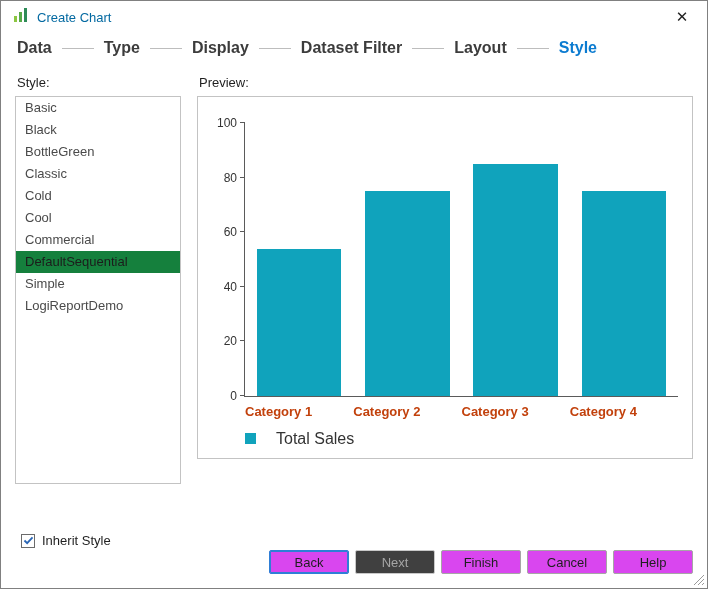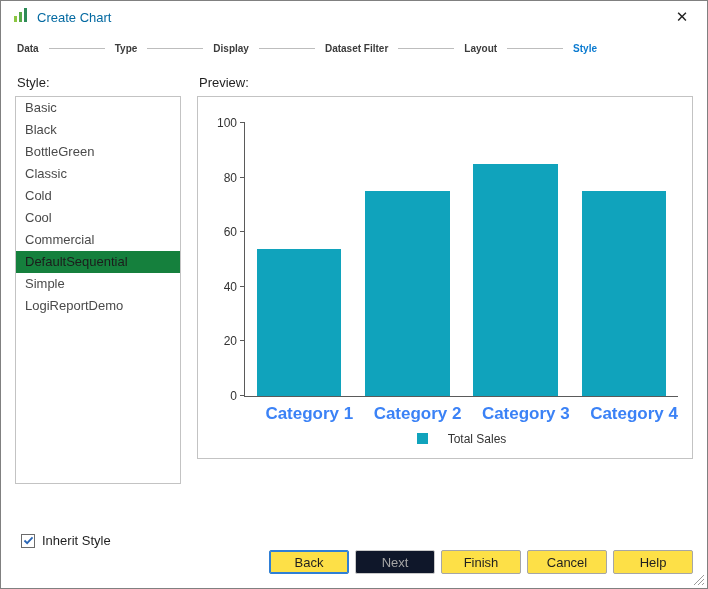--- a/index.html
+++ b/index.html
@@ -8,21 +8,21 @@
     width:708px;height:589px;position:relative;background:#fff;
     border:1px solid #808080;overflow:hidden;
     font-family:"Liberation Sans",sans-serif;color:#1f1f1f;
   }
   
   .titlebar{height:32px;display:flex;align-items:center;gap:8px;padding:0 12px;}
   .titlebar .title{font-size:13px;color:#0369a1;}
   .titlebar .close{margin-left:auto;width:26px;text-align:center;font-size:15px;color:#222;cursor:default;}
   
   .steps{display:flex;align-items:center;height:26px;padding:0 110px 0 16px;margin-top:2px;}
-  .step{font-weight:bold;font-size:10px;color:#3c3c3c;white-space:nowrap;}
+  .step{font-weight:bold;font-size:16px;color:#3c3c3c;white-space:nowrap;}
   .step.active{color:#0b7bd0;}
   .step-line{flex:1;height:1px;background:#bdbdbd;margin:0 10px;min-width:14px;}
   
   .subtitle{height:30px;margin-top:4px;background:#f1f1f1;border-top:1px solid #e2e2e2;
     border-bottom:1px solid #e2e2e2;display:flex;align-items:center;padding:0 16px;
     color:#6f6f6f;font-size:13px;}
   
   .content{display:flex;gap:16px;padding:12px 14px 0 14px;}
   .left{width:166px;flex:none;}
   .right{flex:1;display:flex;flex-direction:column;}
@@ -34,36 +34,36 @@
   .preview-box{border:1px solid #c3c3c3;height:363px;position:relative;background:#fff;}
   .plot{position:absolute;left:46px;right:14px;top:26px;bottom:61px;
     border-left:1px solid #5a5a5a;border-bottom:1px solid #5a5a5a;}
   .bars{position:absolute;left:0;right:0;top:0;bottom:0;display:flex;align-items:flex-end;}
   .bar-slot{flex:1;display:flex;justify-content:center;align-items:flex-end;height:100%;}
   .bar{width:78%;}
   .ytick-label{position:absolute;left:-44px;width:36px;text-align:right;font-size:12px;
     color:#333;height:14px;line-height:14px;}
   .ytick-mark{position:absolute;left:-5px;width:5px;height:1px;background:#5a5a5a;}
   .xlabels{position:absolute;left:47px;right:14px;bottom:34px;height:20px;display:flex;}
-  .xlabel{flex:1;text-align:right;font-size:17px;font-weight:600;color:#3b82f6;}
+  .xlabel{flex:1;text-align:left;font-size:13px;font-weight:600;color:#c2410c;}
   .legend{position:absolute;left:47px;right:14px;bottom:12px;height:15px;display:flex;
-    align-items:center;justify-content:center;gap:20px;font-size:12px;color:#333;}
+    align-items:center;justify-content:flex-start;gap:20px;font-size:16px;color:#333;}
   .swatch{width:11px;height:11px;display:inline-block;}
   
   .inherit{position:absolute;left:20px;bottom:40px;display:flex;align-items:center;gap:7px;font-size:13px;color:#1f1f1f;}
   .checkbox{width:14px;height:14px;border:1px solid #6b6b6b;background:#fff;display:flex;
     align-items:center;justify-content:center;}
   .checkbox .check{width:11px;height:9px;display:none;}
   .checkbox.checked .check{display:block;}
   .checkbox .check polyline{stroke:#2a66b5;stroke-width:2;fill:none;}
   .buttons{position:absolute;right:14px;bottom:14px;display:flex;gap:6px;}
-  .btn{width:80px;height:24px;font-size:13px;font-family:inherit;background:#fde047;
+  .btn{width:80px;height:24px;font-size:13px;font-family:inherit;background:#d946ef;
     border:1px solid #a6a6a6;border-radius:2px;color:#1f1f1f;padding:0;}
   .btn.focused{border-color:#2f7fd6;box-shadow:inset 0 0 0 1px #2f7fd6;}
-  .btn:disabled{color:#a5a5a5;border-color:#c9c9c9;background:#0f172a;}
+  .btn:disabled{color:#a5a5a5;border-color:#c9c9c9;background:#404040;}
   .resize-grip{position:absolute;right:2px;bottom:2px;}
 </style>
 </head>
 <body>
 
 <div class="dialog">
 
   <div class="titlebar">
     <span class="app-icon">
       <svg width="16" height="16" viewBox="0 0 16 16">

